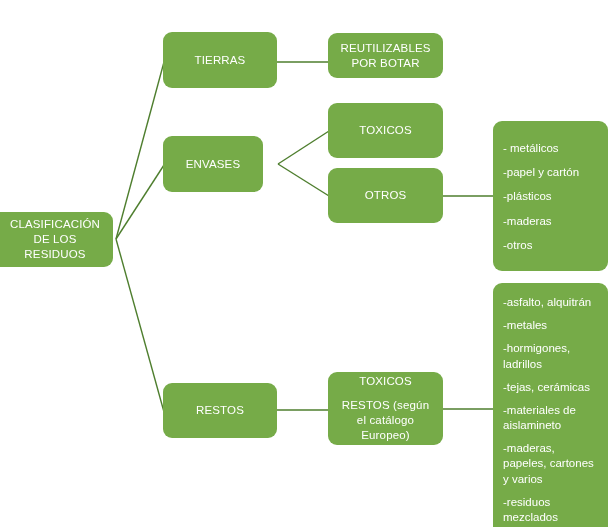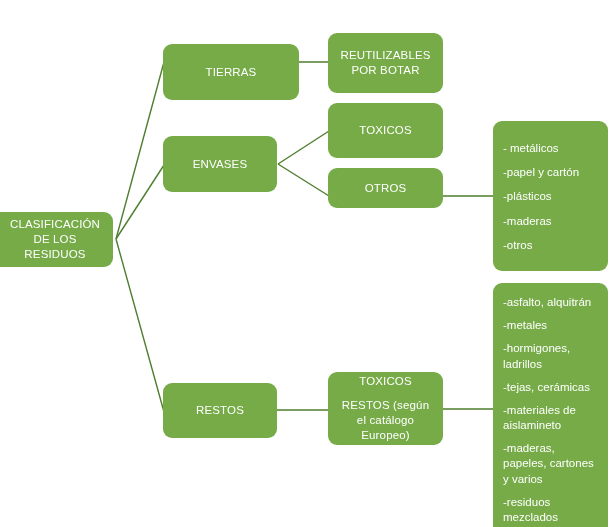--- a/index.html
+++ b/index.html
@@ -45,48 +45,48 @@
   }
   .node-root {
     left: -3px;
     top: 212px;
     width: 116px;
     height: 55px;
     border-radius: 0 9px 9px 0;
   }
   .node-tierras {
     left: 163px;
-    top: 44px;
-    width: 136px;
+    top: 32px;
+    width: 114px;
     height: 56px;
     align-items: center;
   }
   .node-reutilizables {
     left: 328px;
     top: 33px;
     width: 115px;
-    height: 60px;
+    height: 45px;
   }
   .node-envases {
     left: 163px;
     top: 136px;
-    width: 114px;
+    width: 100px;
     height: 56px;
   }
   .node-toxicos {
     left: 328px;
     top: 103px;
     width: 115px;
     height: 55px;
   }
   .node-otros {
     left: 328px;
     top: 168px;
     width: 115px;
-    height: 40px;
+    height: 55px;
   }
   .node-restos {
     left: 163px;
     top: 383px;
     width: 114px;
     height: 55px;
   }
   .node-catalogo {
     left: 328px;
     top: 372px;

